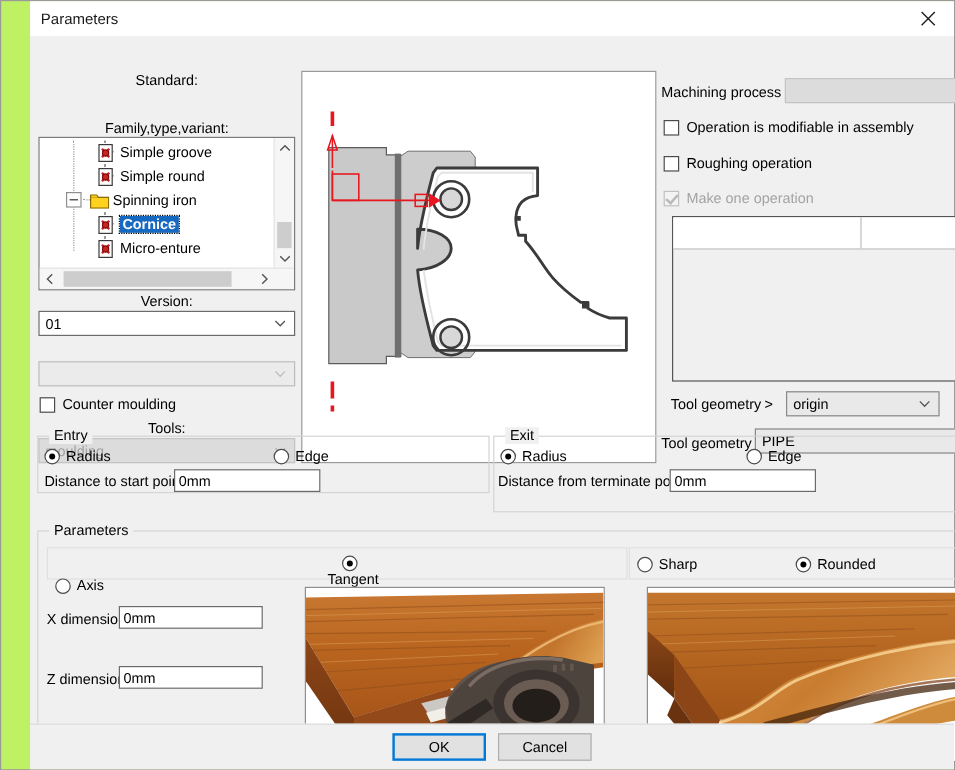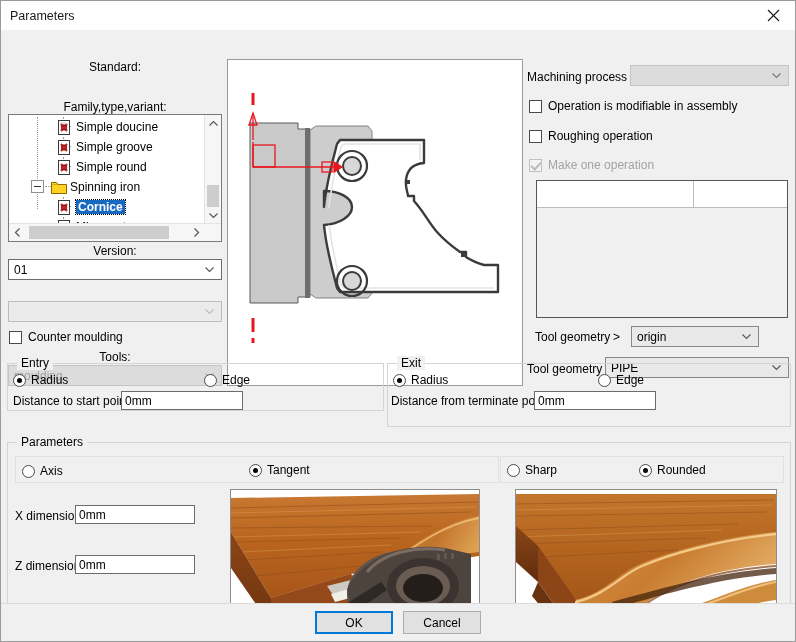--- a/index.html
+++ b/index.html
@@ -11,25 +11,26 @@
     font-family: "Liberation Sans", sans-serif;
     font-size: 12px;
     color: #000000;
     overflow: hidden;
     position: relative;
   }
   .dialog {
     position: absolute;
     left: 0; top: 0;
     width: 796px; height: 642px;
-    background: #3b82f6;
+    background: #bef264;
     border: 1px solid #9a9a9a;
     box-sizing: border-box;
     display: flex;
     flex-direction: column;
+    padding-left: 24px;
   }
   
   .titlebar {
     height: 29px;
     background: #ffffff;
     display: flex;
     align-items: center;
     flex: 0 0 auto;
     position: relative;
   }
@@ -295,33 +296,20 @@
     <span class="label center-label" style="position:absolute;left:0;top:30px;width:228px;">Standard:</span>
 
 
     <span class="label center-label" style="position:absolute;left:0;top:70px;width:228px;">Family,type,variant:</span>
 
     <div class="treebox" style="left:7px;top:84px;width:214px;height:128px;">
       <div class="tree-rows">
 
         <div class="guide" style="left:28px;top:0;height:92px;"></div>
 
-        <div class="trow" style="padding-left:48px;">
-          <div class="guide" style="left:54px;top:0;height:10px;"></div>
-          <div class="guide-h" style="left:54px;top:9px;width:8px;"></div>
-          <span class="tree-icon">
-            <svg width="15" height="15" viewBox="0 0 15 15">
-              <rect x="1.5" y="0.5" width="11" height="14" fill="#fff" stroke="#3a3a3a"></rect>
-              <path d="M3 3 h6 M3 5 h6" stroke="#cfcfcf" stroke-width="1"></path>
-              <path d="M4 4 l6 7 M10 4 l-6 7" stroke="#cc2222" stroke-width="2"></path>
-              <circle cx="7" cy="7.5" r="2.6" fill="#cc2222" stroke="#7a0f0f"></circle>
-            </svg>
-          </span>
-          <span class="tlabel">Simple doucine</span>
-        </div>
 
         <div class="trow" style="padding-left:48px;">
           <div class="guide" style="left:54px;top:0;height:10px;"></div>
           <div class="guide-h" style="left:54px;top:9px;width:8px;"></div>
           <span class="tree-icon">
             <svg width="15" height="15" viewBox="0 0 15 15">
               <rect x="1.5" y="0.5" width="11" height="14" fill="#fff" stroke="#3a3a3a"></rect>
               <path d="M4 4 l6 7 M10 4 l-6 7" stroke="#cc2222" stroke-width="2"></path>
               <circle cx="7" cy="7.5" r="2.6" fill="#cc2222" stroke="#7a0f0f"></circle>
             </svg>
@@ -595,25 +583,25 @@
       <span class="label" style="position:absolute;left:3px;top:30px;">Distance from terminate point :</span>
       <div class="textbox" style="position:absolute;left:146px;top:27px;width:122px;">
         <span>0mm</span>
       </div>
     </div>
 
     <div class="group" style="left:6px;top:412px;width:784px;height:190px;">
       <span class="glegend">Parameters</span>
 
       <div style="position:absolute;left:7px;top:13px;width:484px;height:27px;border:1px solid #e0e0e0;box-sizing:border-box;">
-        <div class="radio" style="left:6px;top:7px;">
+        <div class="radio" style="left:6px;top:24px;">
           <span class="dot"></span>
           <span>Axis</span>
         </div>
-        <div class="radio on" style="left:233px;top:6px;">
+        <div class="radio on" style="left:233px;top:6px;flex-direction:column;">
           <span class="dot"></span>
           <span>Tangent</span>
         </div>
       </div>
 
       <div style="position:absolute;left:492px;top:13px;width:284px;height:27px;border:1px solid #e0e0e0;box-sizing:border-box;">
         <div class="radio" style="left:6px;top:6px;">
           <span class="dot"></span>
           <span>Sharp</span>
         </div>

